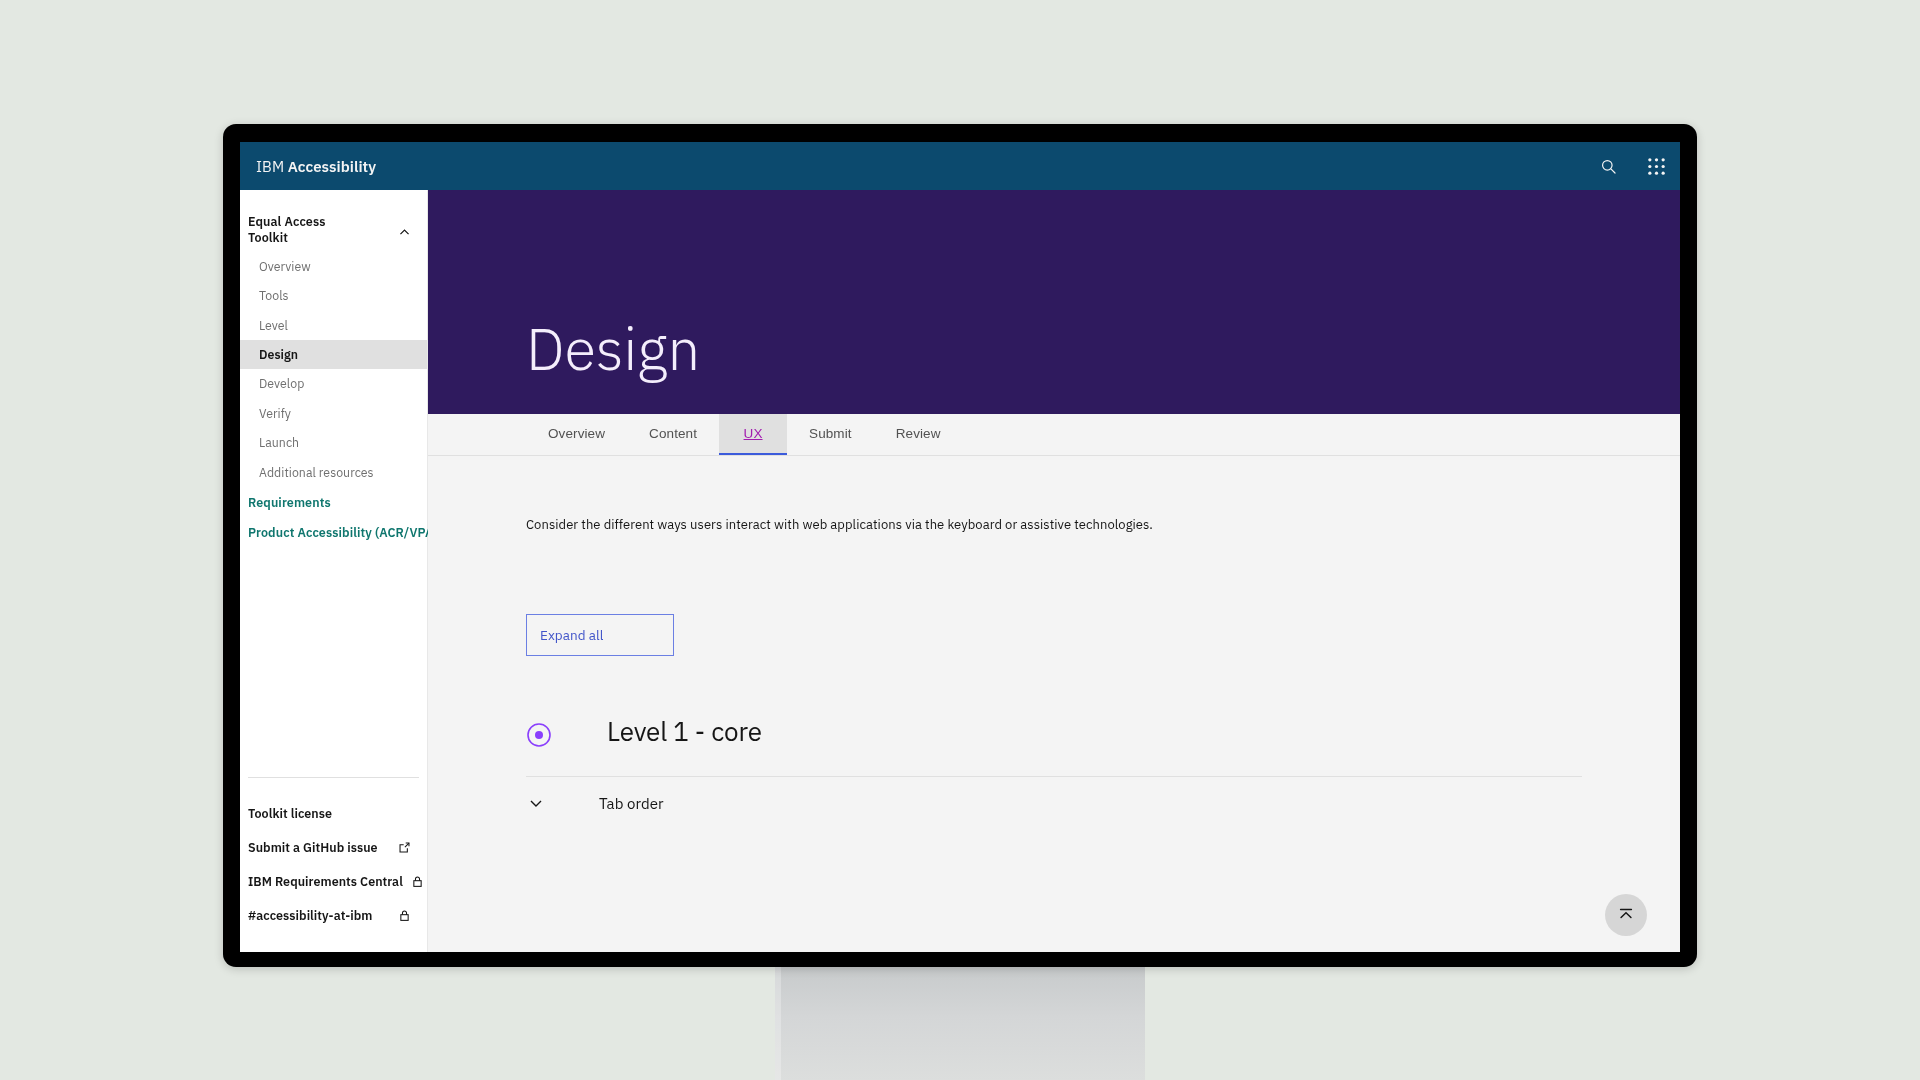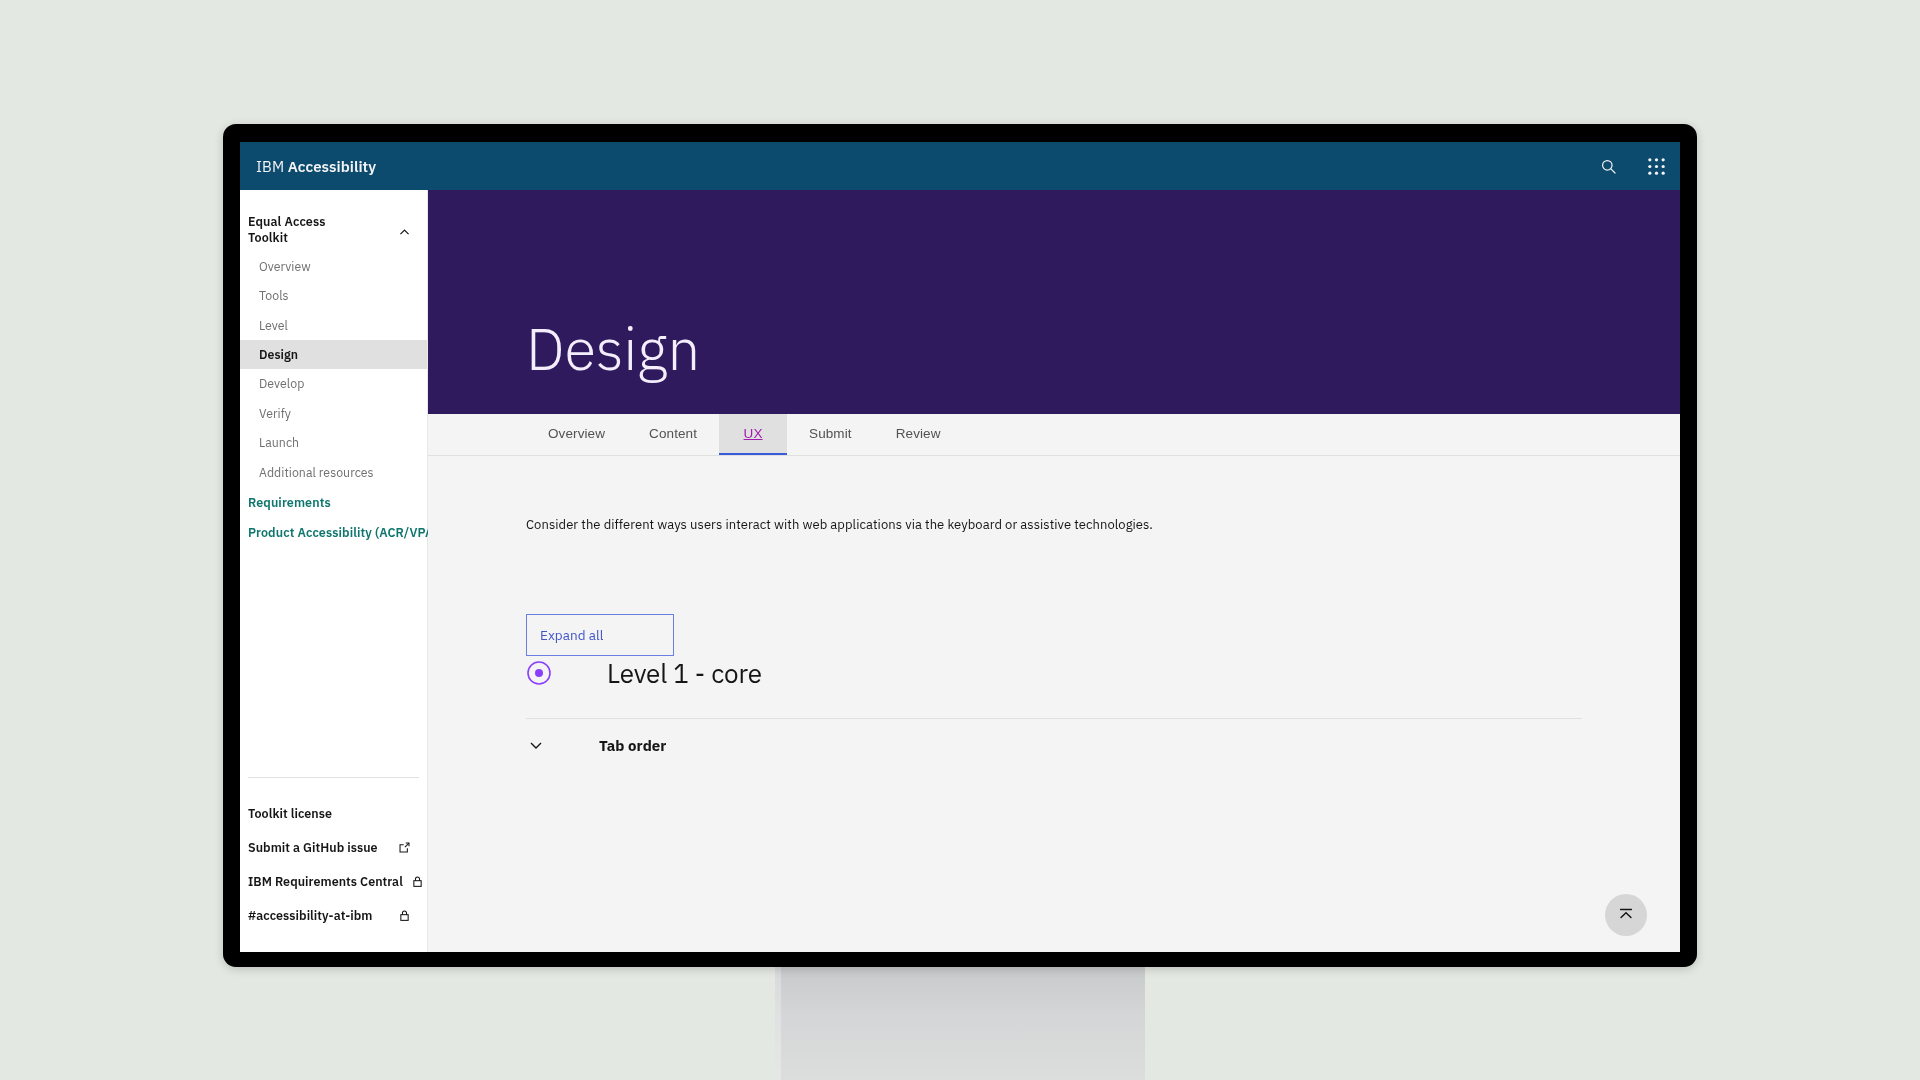--- a/index.html
+++ b/index.html
@@ -261,22 +261,23 @@
     color: #4255c9;
     font-size: 13.5px;
     text-align: left;
     padding-left: 13px;
     cursor: pointer;
     font-family: inherit;
     letter-spacing: 0.05px;
   }
 
   #level-row {
-    display: flex;
-    align-items: center;
+    margin-top: 58px;
+    display: flex;
+    align-items: flex-end;
   }
   #level-icon {
     width: 26px; height: 26px;
     flex: none;
     color: #8a3ffc;
   }
   #level-title {
     margin-left: 55px;
     font-size: 26px;
     font-weight: 400;
@@ -296,21 +297,21 @@
   }
   .acc-chev {
     width: 16px; height: 16px;
     color: #161616;
     flex: none;
     margin-left: 2px;
   }
   .acc-label {
     margin-left: 55px;
     font-size: 15px;
-    font-weight: 700;
+    font-weight: 400;
     color: #161616;
     letter-spacing: 0.05px;
   }
 
   
   #back-to-top {
     position: absolute;
     right: 33px;
     bottom: 16px;
     width: 42px;

